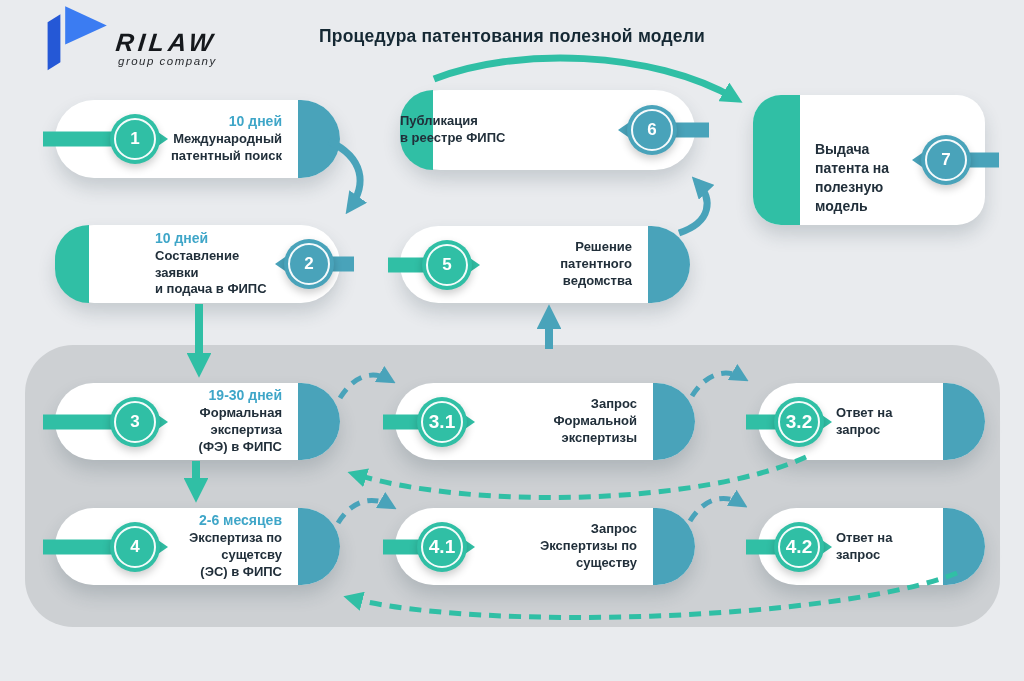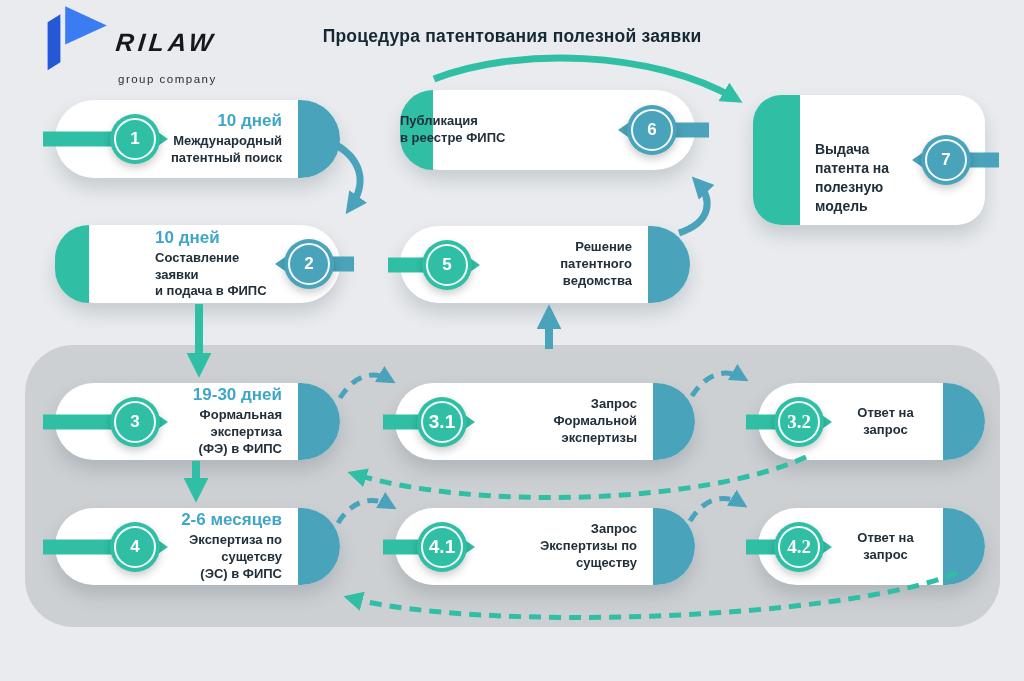--- a/index.html
+++ b/index.html
@@ -6,43 +6,43 @@
   .stage{position:relative;width:1024px;height:681px;background:#E9EBEE;overflow:hidden;}
   :root{
     --green:#30BFA5;--blue:#49A3BA;--dur:#3FA6C8;--ink:#212F3A;--zone:#CDD0D3;
   }
 
   
   .logo{position:absolute;left:46px;top:6px;display:flex;align-items:flex-start;}
   .logo svg{width:64px;height:66px;display:block;}
   .logo-textcol{margin-left:6px;margin-top:24px;}
   .logo-word{font-size:25px;font-weight:800;font-style:italic;letter-spacing:4px;color:#15181C;transform:skewX(-6deg);line-height:1;}
-  .logo-sub{font-size:11.5px;color:#2A2D31;letter-spacing:1.5px;margin-top:18px;margin-left:2px;}
+  .logo-sub{font-size:11.5px;color:#2A2D31;letter-spacing:1.5px;margin-top:0;margin-left:2px;font-style:italic;}
 
   
   .title{position:absolute;left:0;right:0;top:26px;margin:0;text-align:center;
     font-size:17.5px;font-weight:800;color:#152833;letter-spacing:.2px;}
 
   
   .zone{position:absolute;left:25px;top:345px;width:975px;height:282px;background:var(--zone);border-radius:48px;}
 
   
   .pill{position:absolute;background:#fff;border-radius:39px;
     box-shadow:0 10px 18px rgba(40,60,70,.18);
     display:flex;flex-direction:column;justify-content:center;z-index:3;}
   .cap{position:absolute;top:0;bottom:0;z-index:1;}
   .cap-r{right:0;width:42px;border-radius:0 39px 39px 0;background:var(--blue);}
   .cap-l{left:0;width:34px;border-radius:39px 0 0 39px;background:var(--green);}
 
   .txt{position:relative;z-index:2;}
-  .dur{font-size:17px;font-weight:700;color:var(--dur);margin-bottom:2px;}
+  .dur{font-size:14px;font-weight:700;color:var(--dur);margin-bottom:2px;}
   .name{font-size:13px;font-weight:700;color:var(--ink);line-height:1.3;white-space:pre-line;}
   .t-right{text-align:right;padding-right:58px;padding-left:110px;}
   .t-left{text-align:left;}
-  .t-center{text-align:center;padding-left:78px;padding-right:50px;}
+  .t-center{padding-left:78px;padding-right:50px;}
 
   
   .circle{position:absolute;top:50%;transform:translateY(-50%);width:50px;height:50px;border-radius:50%;
     display:flex;align-items:center;justify-content:center;color:#fff;font-weight:800;font-size:17px;
     z-index:4;box-shadow:0 4px 9px rgba(0,0,0,.20);}
   .circle::after{content:"";position:absolute;inset:4px;border:2px solid rgba(255,255,255,.95);border-radius:50%;}
   .small-num{font-size:19px;}
   .g-fill{background:var(--green);}
   .b-fill{background:var(--blue);}
   .stub{position:absolute;top:50%;transform:translateY(-50%);height:15px;z-index:2;}
@@ -60,21 +60,21 @@
   .s5{left:400px;top:226px;width:290px;height:77px;}
   .s6{left:400px;top:90px;width:295px;height:80px;border-radius:40px;}
   .s7{left:753px;top:95px;width:232px;height:130px;border-radius:28px;}
   .s31{left:395px;top:383px;width:300px;height:77px;}
   .s41{left:395px;top:508px;width:300px;height:77px;}
   .s32{left:758px;top:383px;width:227px;height:77px;}
   .s42{left:758px;top:508px;width:227px;height:77px;}
 
   .badge-a .circle{left:55px;}  .badge-a .tail{left:100px;} .badge-a .stub{left:-12px;width:96px;}
   .badge-b .circle{left:22px;}  .badge-b .tail{left:67px;}  .badge-b .stub{left:-12px;width:62px;}
-  .badge-c .circle{left:16px;font-family:Liberation Serif, serif;}  .badge-c .tail{left:61px;}  .badge-c .stub{left:-12px;width:56px;}
+  .badge-c .circle{left:16px;}  .badge-c .tail{left:61px;}  .badge-c .stub{left:-12px;width:56px;}
   .s2 .circle{right:6px;}  .s2 .tail{right:52px;}  .s2 .stub{right:-14px;width:62px;}
   .s6 .circle{right:18px;} .s6 .tail{right:64px;}  .s6 .stub{right:-14px;width:72px;}
   .s7 .circle{right:14px;} .s7 .tail{right:60px;}  .s7 .stub{right:-14px;width:68px;}
   .s7 .cap-l{width:47px;border-radius:28px 0 0 28px;}
   .s6 .cap-l{width:33px;border-radius:40px 0 0 40px;}
   .s2 .txt{padding-left:100px;padding-right:70px;}
   .s6 .txt{padding-right:80px;}
   .s7 .txt{padding-left:62px;padding-right:66px;}
   .s7 .name{font-size:14px;line-height:1.35;margin-top:36px;}
 
@@ -90,21 +90,21 @@
     <svg viewBox="0 0 80 82">
       <polygon points="24,0 76,24 24,48" fill="#3B7CF2"></polygon>
       <polygon points="2,20 18,10 18,70 2,80" fill="#2558D6"></polygon>
     </svg>
     <div class="logo-textcol">
       <div class="logo-word">RILAW</div>
       <div class="logo-sub">group company</div>
     </div>
   </div>
 
-  <h1 class="title">Процедура патентования полезной заявки</h1>
+  <h1 class="title">Процедура патентования полезной модели</h1>
 
   <div class="zone"></div>
 
   <div class="pill s1 badge-a">
     <div class="cap cap-r"></div>
     <div class="stub g-bg"></div>
     <div class="tail tail-r"></div>
     <div class="circle g-fill">
         <span>1</span>
       </div>

